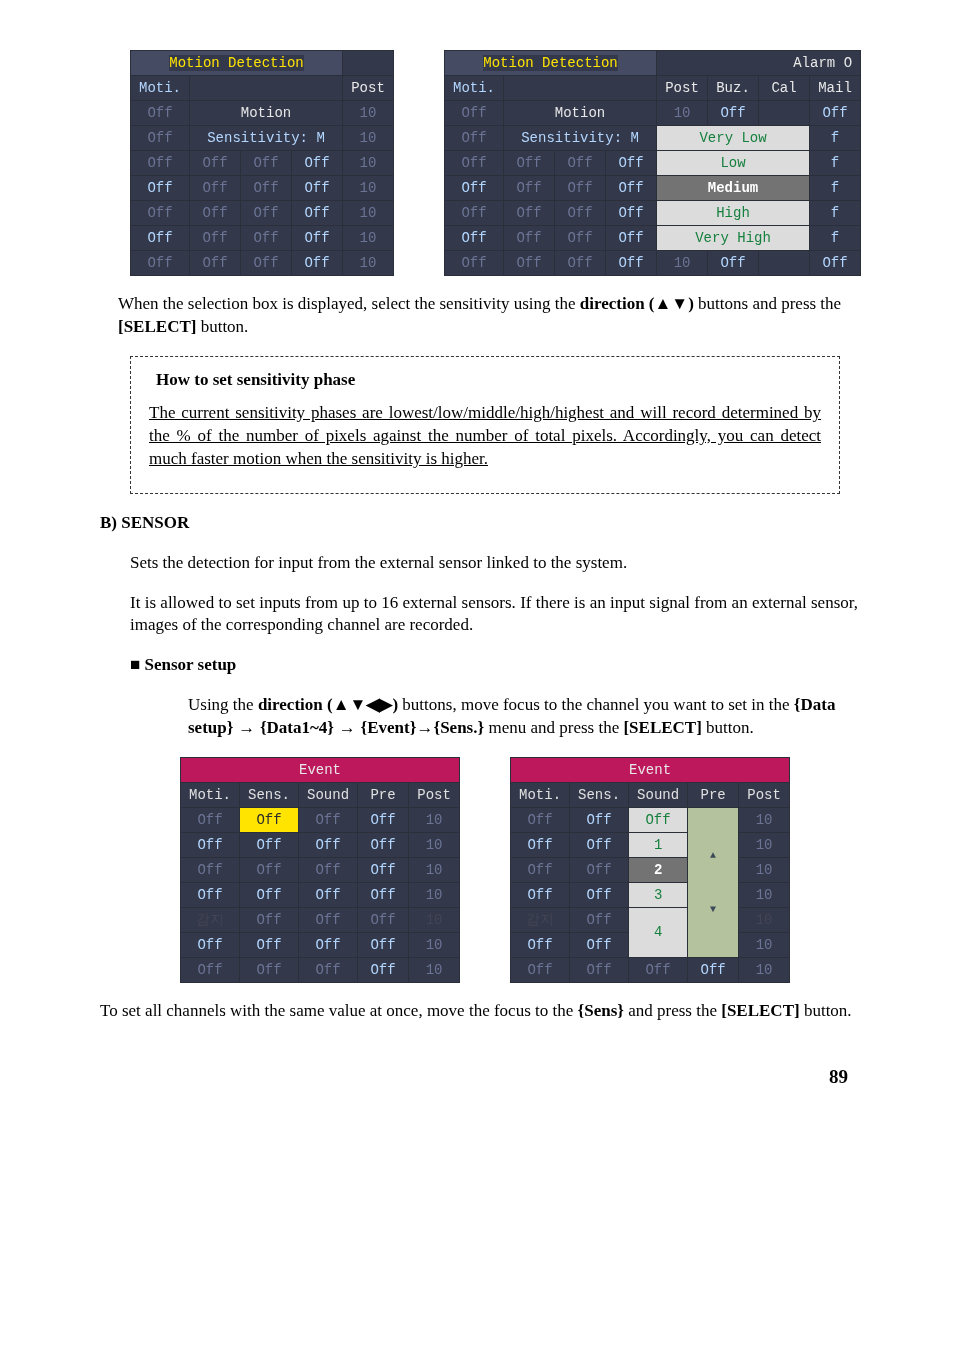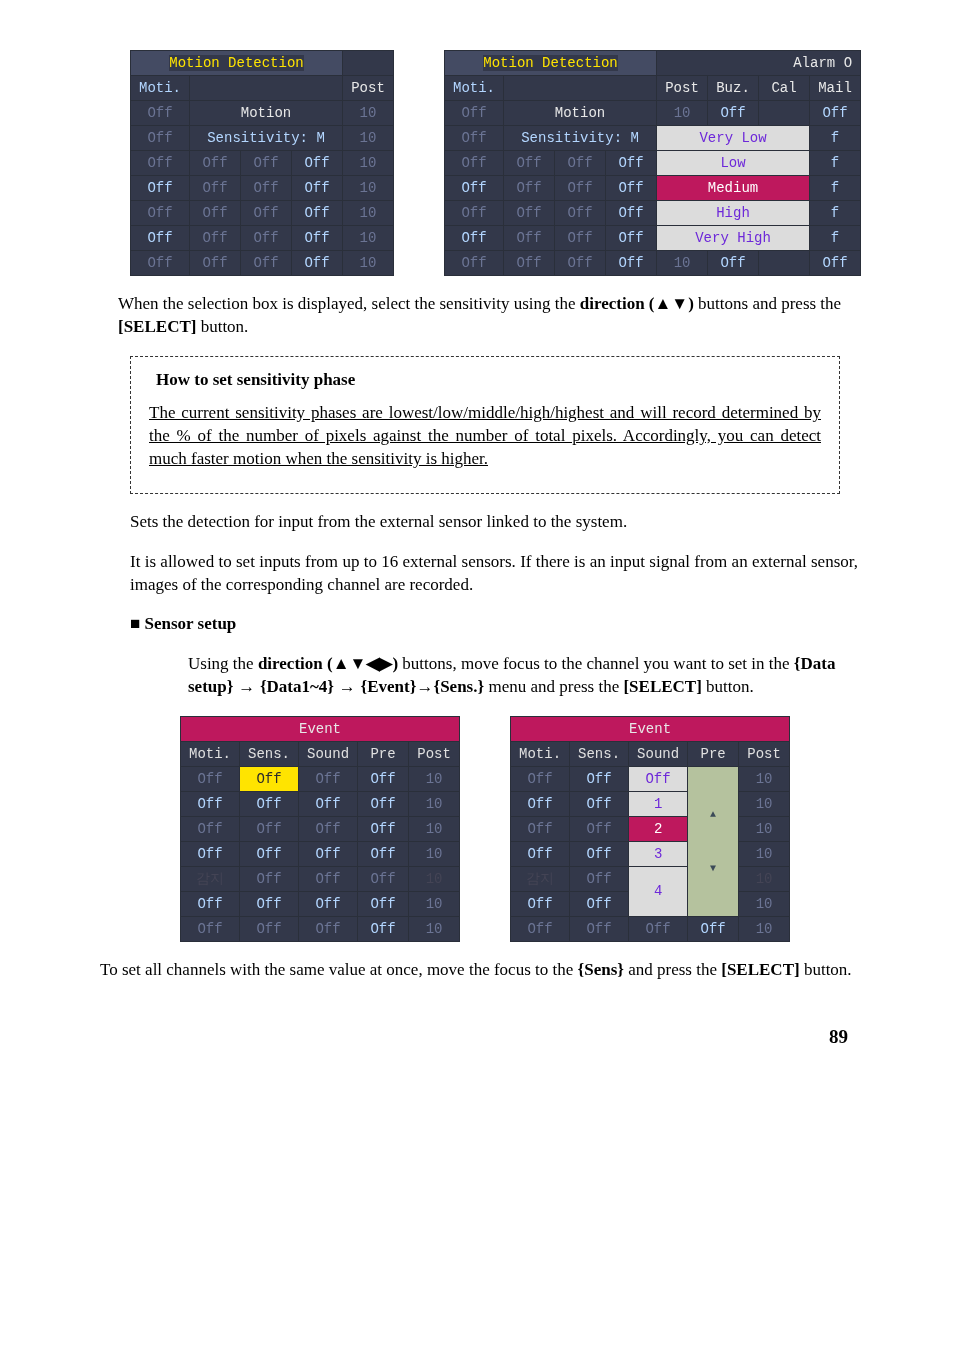--- a/index.html
+++ b/index.html
@@ -46,23 +46,23 @@
     white-space: nowrap;
   }
   .ui-box .hdr {
     background: #33384a;
     color: #e8e8e8;
   }
   .ui-box .hl  { background: #33384a; color: #b3d6ff; }
   .ui-box .sel { background: #33384a; color: #ffe400; }
   .ui-box .yel { background: #ffe400; color: #2b2b2b; }
   .ui-box .drop {
-    background: #dcdcdc; color: #6d28d9;
-  }
-  .ui-box .dropSel { background: #be185d; color: #fff; }
+    background: #dcdcdc; color: #15803d;
+  }
+  .ui-box .dropSel { background: #737373; color: #fff; font-weight: bold; }
   .ui-box .nav { background: #b5c29e; color:#3b4a58; font-size:10px; }
   .ui-box .titlebar { background:#be185d; color:#e8e8e8; }
   .bold { font-weight: bold; }
   .arrow { font-family: Arial, sans-serif; }
   .callout {
     border: 1px dashed #333;
     padding: 8px 18px 22px 18px;
     margin: 6px 18px 16px 30px;
   }
   .callout-title { font-weight: bold; margin: 4px 0 10px 7px; }
@@ -219,20 +219,21 @@
 
   <p style="margin-left:18px;">
     <span>When the selection box is displayed, select the sensitivity using the </span><span class="bold">direction (▲▼)</span><span> buttons and press the </span><span class="bold">[SELECT]</span><span> button.</span>
   </p>
 
   <div class="callout">
     <div class="callout-title">How to set sensitivity phase</div>
     <div class="callout-body">The current sensitivity phases are lowest/low/middle/high/highest and will record determined by the % of the number of pixels against the number of total pixels. Accordingly, you can detect much faster motion when the sensitivity is higher.</div>
   </div>
 
+  <div class="section-head">B)  SENSOR</div>
   <p class="indent1">Sets the detection for input from the external sensor linked to the system.</p>
   <p class="indent1 just">It is allowed to set inputs from up to 16 external sensors. If there is an input signal from an external sensor, images of the corresponding channel are recorded.</p>
 
   <div class="indent1 bold">■ Sensor setup</div>
   <p class="indent2">
     <span>Using the </span><span class="bold">direction (▲▼◀▶)</span><span> buttons, move focus to the channel you want to set in the </span><span class="bold">{Data setup}</span><span class="bold arrow"> → </span><span class="bold">{Data1~4}</span><span class="bold arrow"> → </span><span class="bold">{Event}</span><span class="bold arrow">→</span><span class="bold">{Sens.}</span><span> menu and press the </span><span class="bold">[SELECT]</span><span> button.</span>
   </p>
 
   <div class="ui-row" style="margin-left:80px;">
 

